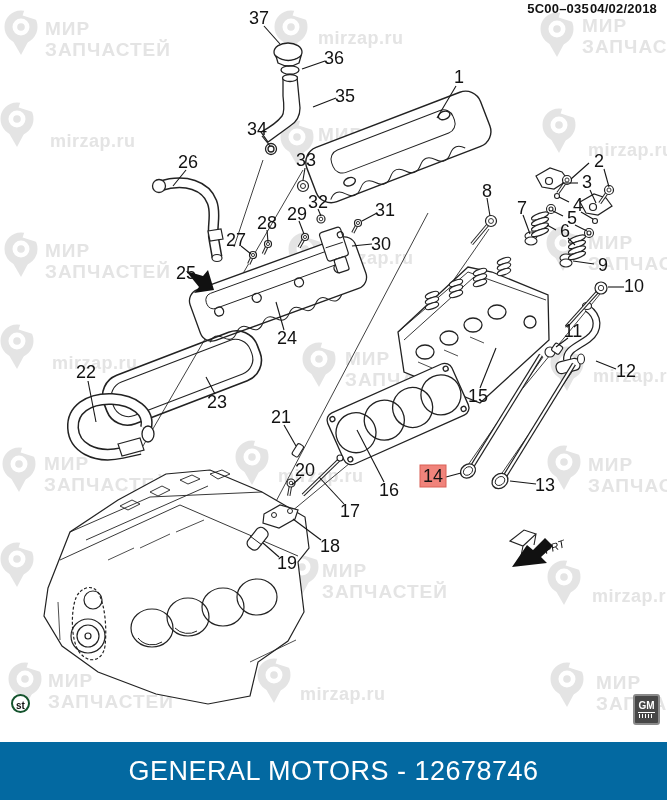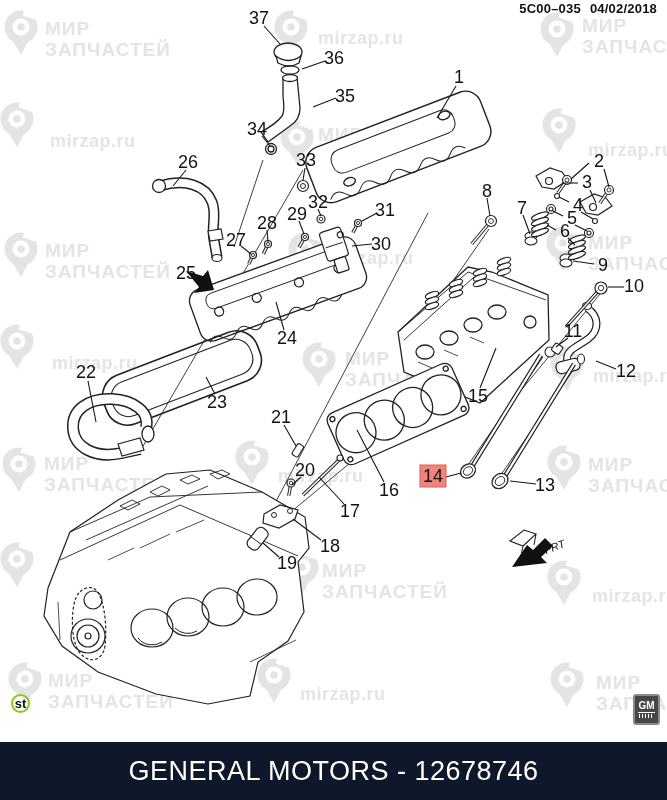--- a/index.html
+++ b/index.html
@@ -1,41 +1,41 @@
 <!DOCTYPE html>
 <html><head>
 <meta charset="utf-8">
 <style>
   html,body{margin:0;padding:0;background:#fff;}
   .page{position:relative;width:667px;height:800px;background:#ffffff;overflow:hidden;
         font-family:"Liberation Sans", sans-serif;}
   
   .header{position:absolute;top:1px;right:10px;z-index:6;font-size:13px;font-weight:bold;
-          color:#111;letter-spacing:.2px;display:flex;gap:9px;}
+          color:#111;letter-spacing:.2px;display:flex;gap:1px;}
   
   #wm{position:absolute;inset:0;z-index:1;}
   .wm-pin{position:absolute;}
   .wm-txt{position:absolute;color:#e4e4e4;font-weight:bold;white-space:nowrap;}
   .wm-brand{font-size:19px;line-height:21px;letter-spacing:1px;}
   .wm-url{font-size:18px;letter-spacing:.5px;}
   
   #art{position:absolute;left:0;top:0;z-index:2;}
   .callout-text{font-family:"Liberation Sans",sans-serif;font-size:18px;fill:#121212;}
   
   .st-badge{position:absolute;left:11px;top:694px;z-index:6;width:15px;height:15px;
-            border:2px solid #84cc16;border-radius:50%;display:flex;align-items:center;
-            justify-content:center;font-size:13px;font-weight:bold;color:#111;background:#fff;}
+            border:2px solid #14532d;border-radius:50%;display:flex;align-items:flex-end;
+            justify-content:center;font-size:10px;font-weight:bold;color:#111;background:#fff;}
   .gm-badge{position:absolute;left:633px;top:694px;z-index:6;width:23px;height:27px;
             background:#474747;border:2px solid #8a8a8a;border-radius:3px;
             display:flex;flex-direction:column;align-items:center;justify-content:center;gap:1px;}
   .gm-badge span{color:#fff;font-size:10px;font-weight:bold;line-height:10px;
             border-bottom:1px solid #fff;padding-bottom:1px;}
   .gm-sub{width:15px;height:4px;background:repeating-linear-gradient(90deg,#fff 0 1px,#474747 1px 3px);}
   
-  .footer{position:absolute;left:0;right:0;top:742px;height:58px;background:#0f172a;z-index:5;
+  .footer{position:absolute;left:0;right:0;top:742px;height:58px;background:#0369a1;z-index:5;
           display:flex;align-items:center;justify-content:center;gap:57px;color:#fff;
           font-size:27px;letter-spacing:.5px;}
 </style>
 </head>
 <body>
 
 <div class="page">
 
   <div class="header">
     <span>5C00–035</span>

